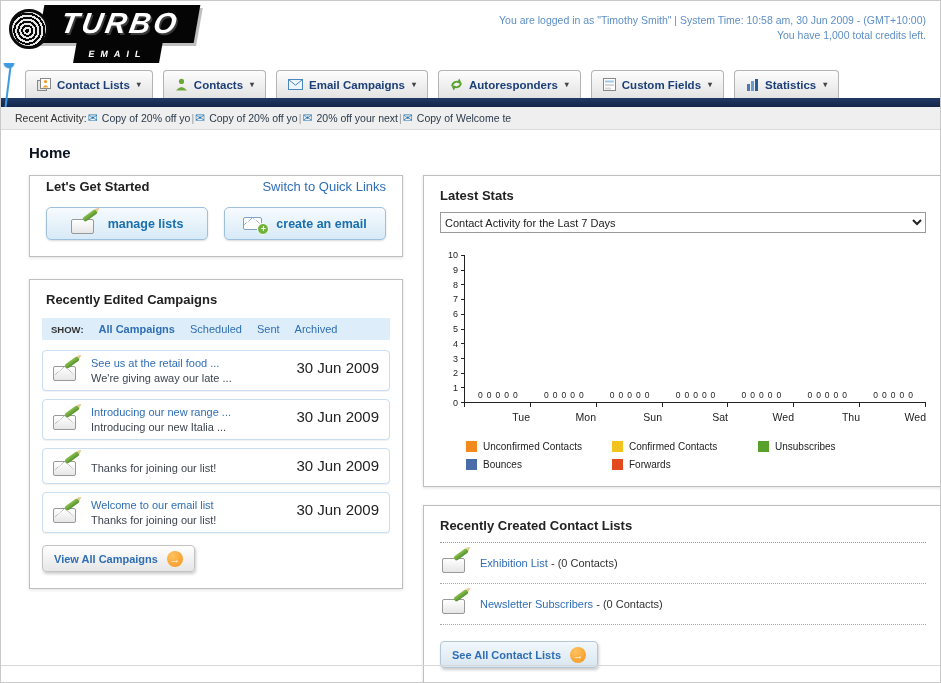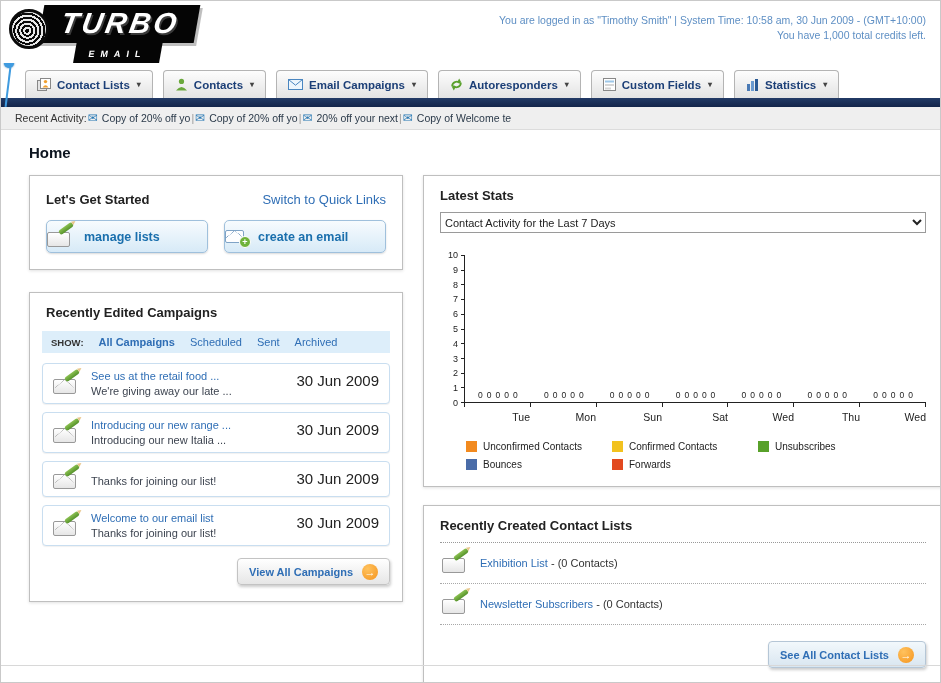--- a/index.html
+++ b/index.html
@@ -56,25 +56,25 @@
   main { padding:8px 28px 0; }
   h1 { font-size:15px; font-weight:bold; color:#0d1520; margin:6px 0 14px; }
   .columns { display:flex; gap:20px; align-items:flex-start; }
   .col-left { width:374px; flex:none; }
   .col-right { flex:1; }
 
   .panel { background:#fff; border:1px solid #bfbfbf; box-shadow:0 1px 3px rgba(0,0,0,0.12); }
   .panel-title { font-size:13px; font-weight:bold; color:#222; }
 
   
-  .get-started { padding:16px 16px 16px; margin-bottom:22px; }
+  .get-started { padding:3px 16px 16px; margin-bottom:22px; }
   .panel-head { display:flex; justify-content:space-between; align-items:center; margin-bottom:13px; }
   .quick-link { font-size:13px; color:#2f6eb5; cursor:pointer; }
   .gs-buttons { display:flex; gap:16px; }
-  .blue-btn { flex:1; display:flex; align-items:center; justify-content:flex-start; gap:9px; height:33px;
+  .blue-btn { flex:1; display:flex; align-items:center; justify-content:center; gap:9px; height:33px;
     border:1px solid #9fc0dc; border-radius:5px; background:linear-gradient(#f7fbfe,#d7eaf7);
     font-family:inherit; font-size:12.5px; font-weight:bold; color:#1a6fad; cursor:pointer;
     box-shadow:0 1px 2px rgba(0,0,0,0.15); }
 
   
   .edit-icon { position:relative; width:28px; height:22px; flex:none; }
   .edit-icon .paper { position:absolute; left:0; bottom:1px; width:23px; height:15px;
     background:linear-gradient(#ffffff,#e6e6e6); border:1px solid #999; border-radius:2px; }
   .edit-icon.envelope .paper::before { content:""; position:absolute; left:1px; right:1px; top:0; height:8px;
     background:
@@ -105,21 +105,21 @@
   .show-label { font-size:9.5px; font-weight:bold; color:#333; }
   .filter { color:#2f6eb5; cursor:pointer; }
   .filter.active { font-weight:bold; }
   .campaign-card { display:flex; align-items:center; gap:10px; border:1px solid #c9def0;
     border-radius:4px; padding:6px 10px; margin-bottom:8px; background:#fff;
     box-shadow:0 1px 1px rgba(0,0,0,0.06); cursor:pointer; }
   .campaign-text { flex:1; min-width:0; }
   .campaign-title { font-size:11px; color:#2f6eb5; cursor:pointer; }
   .campaign-sub { font-size:11px; color:#3d4450; margin-top:3px; }
   .campaign-date { font-size:15px; color:#222; align-self:flex-start; margin-top:2px; white-space:nowrap; }
-  .panel-foot { display:flex; justify-content:flex-end; margin-top:12px; }
+  .panel-foot { display:flex; justify-content:flex-start; margin-top:12px; }
   .silver-btn { display:inline-flex; align-items:center; gap:9px; height:27px; padding:0 11px;
     border:1px solid #c3c3c3; border-radius:4px; background:linear-gradient(#ffffff,#e6e6e6);
     font-family:inherit; font-size:11px; font-weight:bold; color:#2f6eb5; cursor:pointer;
     box-shadow:1px 2px 3px rgba(0,0,0,0.2); }
   .orange-arrow { width:16px; height:16px; border-radius:50%; background:radial-gradient(circle at 35% 30%, #ffc25e, #f5941d);
     color:#fff; font-size:11px; line-height:16px; text-align:center; font-weight:bold; flex:none; }
 
   
   .stats { padding:12px 16px 16px; margin-bottom:18px; }
   .stats select { width:100%; height:21px; font-family:inherit; font-size:11px; color:#222;

